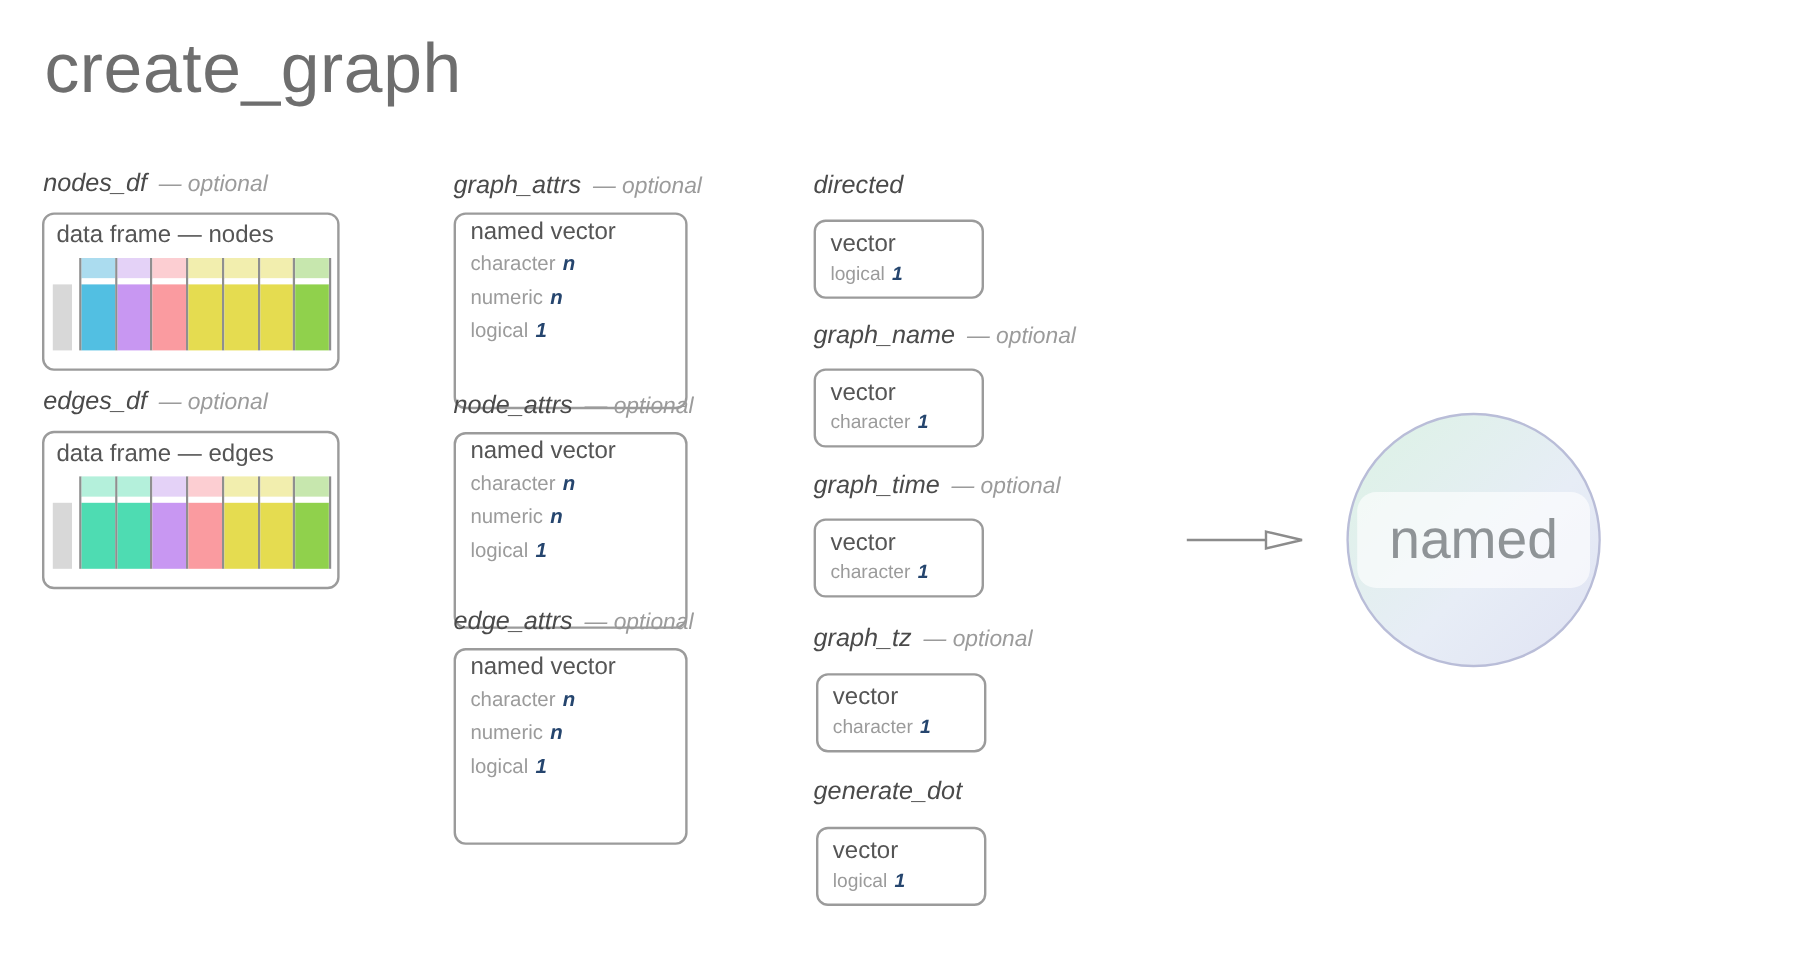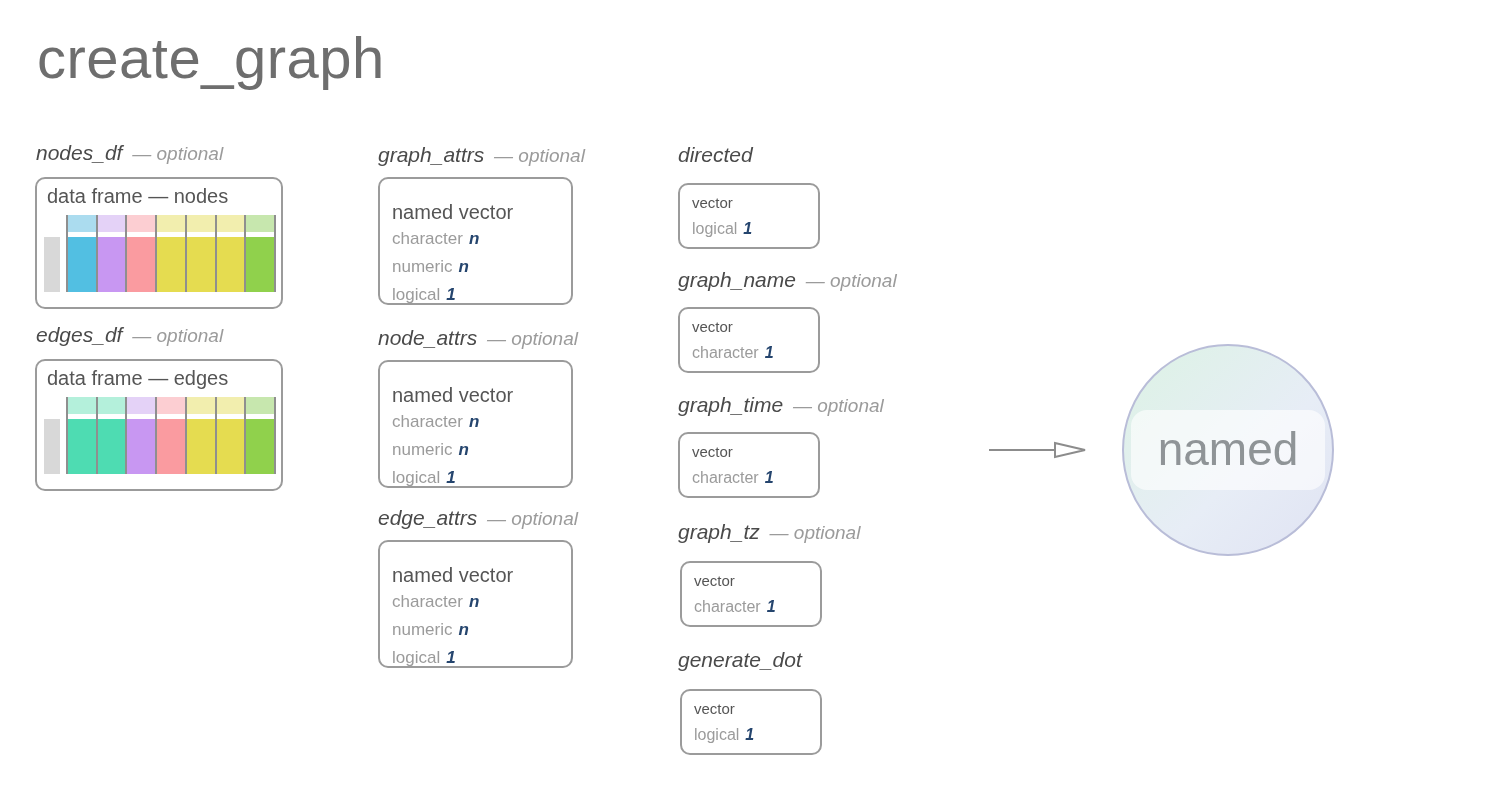--- a/index.html
+++ b/index.html
@@ -33,27 +33,27 @@
   .df-stub{position:absolute;left:7px;top:58px;width:16px;height:55px;background:var(--df-stub);}
   .df-table{
     position:absolute;left:29px;right:5px;top:36px;height:77px;
     display:flex;border-right:2px solid var(--df-divider);
   }
   .df-col{flex:1;display:flex;flex-direction:column;border-left:2px solid var(--df-divider);}
   .df-col-header{height:17px;}
   .df-col-gap{height:5px;background:#fff;}
   .df-col-body{flex:1;}
   
-  .attr-box{width:195px;height:128px;padding:20px 12px;}
+  .attr-box{width:195px;height:164px;padding:1px 12px;}
   .type-label{font-size:20px;color:var(--type-label);line-height:26px;}
   .box-row{font-size:17px;color:var(--row-label);line-height:28px;}
   .count{font-style:italic;font-weight:bold;color:var(--count);margin-left:6px;}
   
   .vec-box{width:142px;height:66px;padding:5px 12px;}
-  .vec-box .type-label{font-size:15px;line-height:26px;}
+  .vec-box .type-label{font-size:20px;line-height:26px;}
   .vec-box .box-row{font-size:16px;line-height:26px;}
   
   .arrow{position:absolute;left:983px;top:435px;}
   .graph-circle{
     position:absolute;left:1122px;top:344px;width:212px;height:212px;
     border-radius:50%;border:2px solid var(--circle-border);
     background:linear-gradient(135deg,var(--circle-grad-start) 5%,var(--circle-grad-mid) 58%,var(--circle-grad-end) 100%);
     display:flex;align-items:center;justify-content:center;
   }
   .graph-label{

